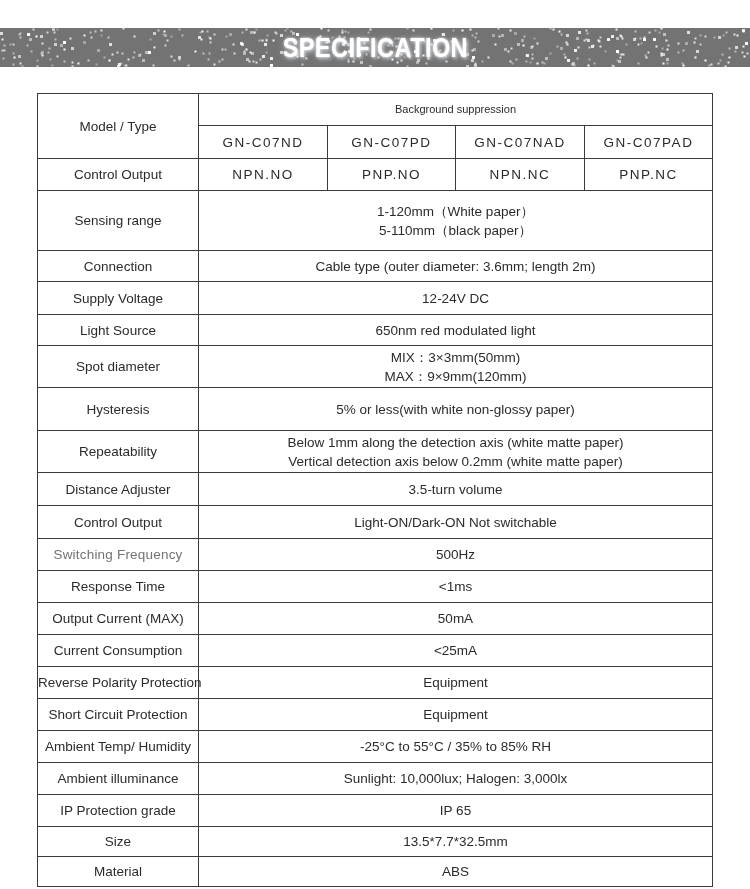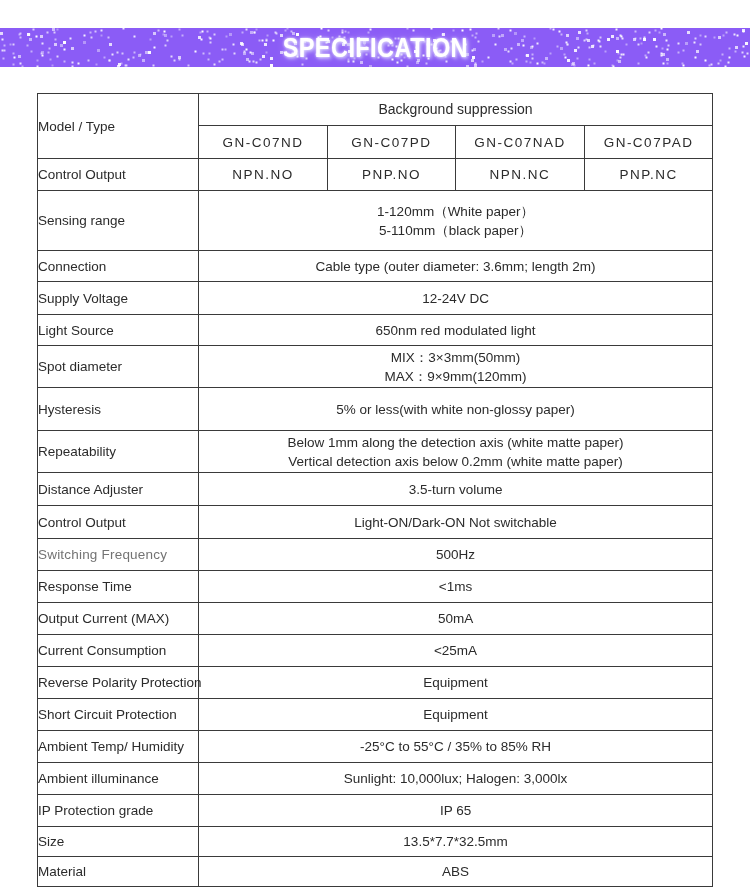--- a/index.html
+++ b/index.html
@@ -62,45 +62,45 @@
     font-size: 13.5px;
     color: var(--text);
   }
   table.spec td {
     border: 1px solid var(--border);
     vertical-align: middle;
     padding: 0;
     line-height: 19px;
   }
   td.label {
-    text-align: left;
+    text-align: center;
     padding-left: 8px;
     white-space: nowrap;
     overflow: visible;
   }
   td.label.muted {
     color: #737373;
     letter-spacing: 0.2px;
   }
   td.value, td.center {
     text-align: center;
   }
   td.model {
     text-align: center;
     letter-spacing: 1.5px;
   }
   tr.r-group  { height: 32px; }
   tr.r-models { height: 33px; }
   tr.r-outputs{ height: 32px; }
-  td.group-header { font-size: 14px; }
+  td.group-header { font-size: 11px; }
 </style>
 </head>
 <body>
 
-<div class="banner" style="background: #8b5cf6; text-align: center;">
+<div class="banner" style="background: #737373; text-align: center;">
   <div class="speckles" id="speckles" style="box-shadow: rgba(255, 255, 255, 0.8) 436px 20px 0px 0.5px, rgba(255, 255, 255, 0.45) 564px 26px 0px 0.5px, rgb(255, 255, 255) 36px 8px 0px 0.5px, rgba(255, 255, 255, 0.52) 532px 26px 0px 0.5px, rgba(255, 255, 255, 0.9) 78px 35px 0px 0.5px, rgba(255, 255, 255, 0.38) 338px 10px 0px 0.5px, rgba(255, 255, 255, 0.42) 574px 37px 0px 0.5px, rgba(255, 255, 255, 0.52) 252px 25px 0px 1px, rgba(255, 255, 255, 0.69) 378px 29px 0px 0.5px, rgba(255, 255, 255, 0.77) 2px 22px 0px 0.5px, rgba(255, 255, 255, 0.5) 526px 33px 0px 0.5px, rgba(255, 255, 255, 0.44) 626px 16px 0px 0.5px, rgba(255, 255, 255, 0.67) 634px 11px 0px 1px, rgba(255, 255, 255, 0.51) 19px 6px 0px 0.5px, rgba(255, 255, 255, 0.73) 244px 23px 0px 0.5px, rgba(255, 255, 255, 0.41) 605px 23px 0px 0.5px, rgba(255, 255, 255, 0.98) 202px 3px 0px 0.5px, rgba(255, 255, 255, 0.62) 179px 31px 0px 0.5px, rgba(255, 255, 255, 0.58) 53px 1px 0px 1px, rgba(255, 255, 255, 0.6) 407px 38px 0px 0.5px, rgba(255, 255, 255, 0.36) 266px 24px 0px 0.5px, rgba(255, 255, 255, 0.46) 567px 16px 0px 0.5px, rgba(255, 255, 255, 0.76) 511px 20px 0px 0.5px, rgba(255, 255, 255, 0.36) 364px 16px 0px 0.5px, rgba(255, 255, 255, 0.99) 246px 21px 0px 0.5px, rgba(255, 255, 255, 0.97) 617px 23px 0px 1px, rgba(255, 255, 255, 0.41) 438px 23px 0px 1px, rgba(255, 255, 255, 0.86) 623px 26px 0px 0.5px, rgba(255, 255, 255, 0.43) 482px 33px 0px 0.5px, rgba(255, 255, 255, 0.57) 342px 2px 0px 0.5px, rgba(255, 255, 255, 0.41) 531px 19px 0px 1px, rgba(255, 255, 255, 0.37) 403px 17px 0px 0.5px, rgba(255, 255, 255, 0.75) 711px 36px 0px 0.5px, rgba(255, 255, 255, 0.5) 392px 17px 0px 0.5px, rgba(255, 255, 255, 0.99) 164px 3px 0px 0.5px, rgba(255, 255, 255, 0.54) 475px 9px 0px 0.5px, rgba(255, 255, 255, 0.39) 530px 34px 0px 0.5px, rgba(255, 255, 255, 0.51) 409px 29px 0px 0.5px, rgba(255, 255, 255, 0.37) 572px 36px 0px 1px, rgba(255, 255, 255, 0.51) 182px 7px 0px 0.5px, rgba(255, 255, 255, 0.48) 577px 10px 0px 1px, rgba(255, 255, 255, 0.36) 256px 1px 0px 0.5px, rgba(255, 255, 255, 0.48) 655px 2px 0px 0.5px, rgba(255, 255, 255, 0.71) 584px 12px 0px 0.5px, rgba(255, 255, 255, 0.79) 320px 27px 0px 0.5px, rgba(255, 255, 255, 0.86) 307px 12px 0px 0.5px, rgba(255, 255, 255, 0.4) 686px 15px 0px 1px, rgba(255, 255, 255, 0.93) 667px 21px 0px 0.5px, rgba(255, 255, 255, 0.38) 617px 32px 0px 0.5px, rgba(255, 255, 255, 0.66) 295px 15px 0px 1px, rgba(255, 255, 255, 0.79) 508px 23px 0px 0.5px, rgba(255, 255, 255, 0.72) 498px 0px 0px 0.5px, rgba(255, 255, 255, 0.36) 230px 6px 0px 1px, rgba(255, 255, 255, 0.46) 139px 27px 0px 1px, rgba(255, 255, 255, 0.35) 515px 5px 0px 1px, rgba(255, 255, 255, 0.58) 109px 32px 0px 0.5px, rgba(255, 255, 255, 0.76) 285px 26px 0px 0.5px, rgba(255, 255, 255, 0.35) 618px 25px 0px 0.5px, rgba(255, 255, 255, 0.69) 33px 1px 0px 0.5px, rgba(255, 255, 255, 0.6) 133px 29px 0px 0.5px, rgba(255, 255, 255, 0.82) 70px 10px 0px 0.5px, rgba(255, 255, 255, 0.64) 122px 25px 0px 0.5px, rgba(255, 255, 255, 0.42) 659px 4px 0px 0.5px, rgba(255, 255, 255, 0.55) 729px 20px 0px 0.5px, rgba(255, 255, 255, 0.39) 435px 27px 0px 0.5px, rgba(255, 255, 255, 0.58) 49px 20px 0px 0.5px, rgba(255, 255, 255, 0.52) 146px 24px 0px 1px, rgba(255, 255, 255, 0.65) 431px 16px 0px 0.5px, rgba(255, 255, 255, 0.83) 342px 4px 0px 0.5px, rgba(255, 255, 255, 0.91) 616px 1px 0px 0.5px, rgba(255, 255, 255, 0.41) 550px 25px 0px 0.5px, rgba(255, 255, 255, 0.52) 678px 24px 0px 0.5px, rgba(255, 255, 255, 0.89) 495px 16px 0px 0.5px, rgba(255, 255, 255, 0.98) 462px 2px 0px 0.5px, rgba(255, 255, 255, 0.41) 29px 6px 0px 0.5px, rgba(255, 255, 255, 0.7) 695px 10px 0px 0.5px, rgba(255, 255, 255, 0.47) 505px 21px 0px 1px, rgba(255, 255, 255, 0.84) 472px 22px 0px 0.5px, rgba(255, 255, 255, 0.44) 544px 35px 0px 0.5px, rgba(255, 255, 255, 0.44) 700px 7px 0px 0.5px, rgba(255, 255, 255, 0.37) 641px 15px 0px 0.5px, rgba(255, 255, 255, 0.56) 225px 21px 0px 0.5px, rgba(255, 255, 255, 0.55) 259px 12px 0px 0.5px, rgba(255, 255, 255, 0.82) 42px 15px 0px 0.5px, rgba(255, 255, 255, 0.54) 573px 35px 0px 1px, rgba(255, 255, 255, 0.47) 209px 9px 0px 0.5px, rgba(255, 255, 255, 0.6) 188px 37px 0px 0.5px, rgba(255, 255, 255, 0.74) 648px 24px 0px 0.5px, rgba(255, 255, 255, 0.43) 714px 9px 0px 0.5px, rgba(255, 255, 255, 0.88) 575px 22px 0px 1px, rgba(255, 255, 255, 0.92) 84px 7px 0px 0.5px, rgba(255, 255, 255, 0.77) 72px 38px 0px 0.5px, rgba(255, 255, 255, 0.64) 451px 13px 0px 0.5px, rgba(255, 255, 255, 0.38) 96px 36px 0px 0.5px, rgba(255, 255, 255, 0.83) 434px 12px 0px 1px, rgba(255, 255, 255, 0.91) 250px 24px 0px 0.5px, rgba(255, 255, 255, 0.67) 475px 35px 0px 0.5px, rgba(255, 255, 255, 0.55) 664px 6px 0px 1px, rgba(255, 255, 255, 0.85) 241px 15px 0px 1px, rgba(255, 255, 255, 0.86) 353px 33px 0px 0.5px, rgba(255, 255, 255, 0.97) 661px 0px 0px 0.5px, rgba(255, 255, 255, 0.65) 586px 11px 0px 0.5px, rgba(255, 255, 255, 0.77) 343px 16px 0px 1px, rgba(255, 255, 255, 0.85) 537px 15px 0px 0.5px, rgba(255, 255, 255, 0.72) 649px 4px 0px 0.5px, rgba(255, 255, 255, 0.95) 654px 11px 0px 1px, rgba(255, 255, 255, 0.41) 720px 32px 0px 0.5px, rgba(255, 255, 255, 0.95) 273px 12px 0px 0.5px, rgba(255, 255, 255, 0.51) 722px 26px 0px 0.5px, rgba(255, 255, 255, 0.82) 254px 4px 0px 0.5px, rgba(255, 255, 255, 0.94) 746px 15px 0px 1px, rgba(255, 255, 255, 0.91) 598px 12px 0px 0.5px, rgba(255, 255, 255, 0.47) 427px 16px 0px 0.5px, rgba(255, 255, 255, 0.63) 125px 37px 0px 0.5px, rgba(255, 255, 255, 0.8) 214px 36px 0px 0.5px, rgba(255, 255, 255, 0.9) 465px 16px 0px 0.5px, rgba(255, 255, 255, 0.4) 267px 7px 0px 0.5px, rgba(255, 255, 255, 0.47) 348px 16px 0px 1px, rgba(255, 255, 255, 0.41) 266px 11px 0px 0.5px, rgba(255, 255, 255, 0.5) 143px 32px 0px 1px, rgba(255, 255, 255, 0.64) 700px 16px 0px 0.5px, rgba(255, 255, 255, 0.94) 565px 29px 0px 0.5px, rgba(255, 255, 255, 0.77) 620px 29px 0px 0.5px, rgba(255, 255, 255, 0.9) 397px 34px 0px 0.5px, rgba(255, 255, 255, 0.53) 617px 10px 0px 1px, rgba(255, 255, 255, 0.46) 121px 35px 0px 0.5px, rgba(255, 255, 255, 0.48) 407px 0px 0px 0.5px, rgba(255, 255, 255, 0.81) 510px 33px 0px 0.5px, rgba(255, 255, 255, 0.94) 28px 6px 0px 1px, rgba(255, 255, 255, 0.91) 566px 14px 0px 0.5px, rgba(255, 255, 255, 0.36) 424px 13px 0px 0.5px, rgba(255, 255, 255, 0.88) 646px 29px 0px 0.5px, rgba(255, 255, 255, 0.81) 396px 18px 0px 0.5px, rgba(255, 255, 255, 0.85) 488px 29px 0px 0.5px, rgba(255, 255, 255, 0.47) 594px 35px 0px 0.5px, rgba(255, 255, 255, 0.71) 478px 13px 0px 0.5px, rgba(255, 255, 255, 0.96) 743px 3px 0px 0.5px, rgba(255, 255, 255, 0.48) 244px 25px 0px 1px, rgba(255, 255, 255, 0.75) 638px 16px 0px 0.5px, rgba(255, 255, 255, 0.67) 165px 17px 0px 0.5px, rgba(255, 255, 255, 0.49) 587px 5px 0px 0.5px, rgba(255, 255, 255, 0.75) 109px 32px 0px 0.5px, rgba(255, 255, 255, 0.42) 662px 20px 0px 0.5px, rgba(255, 255, 255, 0.84) 112px 26px 0px 0.5px, rgba(255, 255, 255, 0.73) 416px 19px 0px 0.5px, rgba(255, 255, 255, 0.82) 599px 13px 0px 0.5px, rgba(255, 255, 255, 0.83) 326px 14px 0px 0.5px, rgba(255, 255, 255, 0.65) 358px 10px 0px 1px, rgba(255, 255, 255, 0.47) 61px 17px 0px 1px, rgba(255, 255, 255, 0.96) 537px 35px 0px 0.5px, rgba(255, 255, 255, 0.53) 3px 30px 0px 0.5px, rgba(255, 255, 255, 0.68) 306px 30px 0px 0.5px, rgba(255, 255, 255, 0.8) 678px 15px 0px 0.5px, rgba(255, 255, 255, 0.47) 445px 28px 0px 0.5px, rgba(255, 255, 255, 0.8) 118px 38px 0px 1px, rgba(255, 255, 255, 0.39) 348px 31px 0px 0.5px, rgba(255, 255, 255, 0.7) 275px 4px 0px 0.5px, rgba(255, 255, 255, 0.69) 668px 17px 0px 0.5px, rgba(255, 255, 255, 0.5) 13px 25px 0px 0.5px, rgba(255, 255, 255, 0.94) 621px 8px 0px 0.5px, rgba(255, 255, 255, 0.97) 210px 10px 0px 0.5px, rgba(255, 255, 255, 0.37) 57px 1px 0px 0.5px, rgba(255, 255, 255, 0.37) 42px 24px 0px 1px, rgba(255, 255, 255, 0.66) 418px 12px 0px 1px, rgba(255, 255, 255, 0.89) 744px 28px 0px 0.5px, rgba(255, 255, 255, 0.83) 600px 18px 0px 0.5px, rgba(255, 255, 255, 0.47) 368px 4px 0px 0.5px, rgba(255, 255, 255, 0.65) 95px 3px 0px 0.5px, rgba(255, 255, 255, 0.71) 174px 32px 0px 0.5px, rgba(255, 255, 255, 0.44) 667px 35px 0px 0.5px, rgba(255, 255, 255, 0.37) 534px 10px 0px 0.5px, rgba(255, 255, 255, 0.84) 532px 18px 0px 0.5px, rgba(255, 255, 255, 0.95) 195px 23px 0px 0.5px, rgba(255, 255, 255, 0.48) 345px 3px 0px 0.5px, rgba(255, 255, 255, 0.97) 683px 37px 0px 0.5px, rgba(255, 255, 255, 0.57) 361px 34px 0px 1px, rgba(255, 255, 255, 0.42) 723px 7px 0px 0.5px, rgba(255, 255, 255, 0.82) 578px 19px 0px 0.5px, rgba(255, 255, 255, 0.46) 104px 29px 0px 0.5px, rgba(255, 255, 255, 0.69) 54px 4px 0px 0.5px, rgba(255, 255, 255, 0.94) 428px 30px 0px 0.5px, rgba(255, 255, 255, 0.68) 41px 8px 0px 1px, rgba(255, 255, 255, 0.64) 281px 24px 0px 1px, rgba(255, 255, 255, 0.85) 2px 11px 0px 0.5px, rgba(255, 255, 255, 0.83) 249px 33px 0px 0.5px, rgba(255, 255, 255, 0.48) 242px 4px 0px 0.5px, rgba(255, 255, 255, 0.4) 304px 13px 0px 1px, rgba(255, 255, 255, 0.4) 370px 38px 0px 1px, rgba(255, 255, 255, 0.82) 72px 34px 0px 0.5px, rgba(255, 255, 255, 0.45) 297px 26px 0px 0.5px, rgba(255, 255, 255, 0.91) 568px 32px 0px 1px, rgba(255, 255, 255, 0.95) 42px 27px 0px 0.5px, rgba(255, 255, 255, 0.61) 222px 31px 0px 0.5px, rgba(255, 255, 255, 0.67) 718px 35px 0px 0.5px, rgba(255, 255, 255, 0.74) 428px 15px 0px 0.5px, rgba(255, 255, 255, 0.9) 608px 11px 0px 1px, rgba(255, 255, 255, 0.69) 214px 6px 0px 0.5px, rgba(255, 255, 255, 0.47) 645px 27px 0px 0.5px, rgba(255, 255, 255, 0.41) 10px 16px 0px 0.5px, rgba(255, 255, 255, 0.78) 688px 4px 0px 1px, rgba(255, 255, 255, 0.99) 321px 0px 0px 0.5px, rgba(255, 255, 255, 0.58) 19px 28px 0px 1px, rgba(255, 255, 255, 0.95) 695px 29px 0px 0.5px, rgba(255, 255, 255, 0.85) 370px 1px 0px 0.5px, rgba(255, 255, 255, 0.97) 588px 37px 0px 0.5px, rgba(255, 255, 255, 0.56) 726px 4px 0px 0.5px, rgba(255, 255, 255, 0.53) 709px 37px 0px 0.5px, rgba(255, 255, 255, 0.96) 14px 29px 0px 0.5px, rgba(255, 255, 255, 0.67) 55px 16px 0px 1px, rgba(255, 255, 255, 0.92) 663px 35px 0px 0.5px, rgba(255, 255, 255, 0.94) 415px 23px 0px 1px, rgba(255, 255, 255, 0.97) 705px 32px 0px 0.5px, rgba(255, 255, 255, 0.85) 621px 26px 0px 0.5px, rgba(255, 255, 255, 0.42) 50px 31px 0px 0.5px, rgba(255, 255, 255, 0.81) 256px 34px 0px 0.5px, rgba(255, 255, 255, 0.94) 318px 9px 0px 0.5px, rgba(255, 255, 255, 0.48) 472px 7px 0px 0.5px, rgba(255, 255, 255, 0.52) 30px 11px 0px 1px, rgba(255, 255, 255, 0.53) 293px 5px 0px 1px, rgba(255, 255, 255, 0.44) 417px 34px 0px 1px, rgba(255, 255, 255, 0.53) 90px 4px 0px 0.5px, rgba(255, 255, 255, 0.98) 320px 8px 0px 0.5px, rgba(255, 255, 255, 0.39) 364px 14px 0px 1px, rgba(255, 255, 255, 0.65) 154px 5px 0px 1px, rgba(255, 255, 255, 0.75) 119px 36px 0px 1px, rgba(255, 255, 255, 0.55) 55px 11px 0px 0.5px, rgba(255, 255, 255, 0.77) 246px 1px 0px 0.5px, rgba(255, 255, 255, 0.71) 167px 12px 0px 0.5px, rgba(255, 255, 255, 0.77) 110px 16px 0px 1px, rgba(255, 255, 255, 0.55) 64px 33px 0px 0.5px, rgba(255, 255, 255, 0.91) 559px 3px 0px 0.5px, rgba(255, 255, 255, 0.67) 72px 20px 0px 1px, rgba(255, 255, 255, 0.85) 612px 8px 0px 1px, rgba(255, 255, 255, 0.46) 682px 35px 0px 0.5px, rgba(255, 255, 255, 0.41) 165px 7px 0px 1px, rgba(255, 255, 255, 0.81) 592px 18px 0px 1px, rgba(255, 255, 255, 0.98) 271px 37px 0px 1px, rgba(255, 255, 255, 0.58) 426px 35px 0px 0.5px, rgba(255, 255, 255, 0.85) 620px 7px 0px 0.5px, rgba(255, 255, 255, 0.69) 210px 14px 0px 0.5px, rgba(255, 255, 255, 0.37) 52px 37px 0px 0.5px, rgba(255, 255, 255, 0.4) 98px 22px 0px 1px, rgba(255, 255, 255, 0.72) 328px 2px 0px 0.5px, rgba(255, 255, 255, 0.53) 593px 17px 0px 0.5px, rgba(255, 255, 255, 0.67) 443px 11px 0px 0.5px, rgba(255, 255, 255, 0.68) 398px 10px 0px 0.5px, rgba(255, 255, 255, 0.73) 742px 24px 0px 0.5px, rgba(255, 255, 255, 0.82) 443px 6px 0px 1px, rgba(255, 255, 255, 0.39) 150px 11px 0px 0.5px, rgba(255, 255, 255, 0.74) 705px 8px 0px 0.5px, rgba(255, 255, 255, 0.91) 729px 29px 0px 0.5px, rgba(255, 255, 255, 0.77) 1px 5px 0px 1px, rgba(255, 255, 255, 0.99) 64px 14px 0px 1px, rgba(255, 255, 255, 0.74) 57px 28px 0px 0.5px, rgba(255, 255, 255, 0.56) 526px 27px 0px 0.5px, rgba(255, 255, 255, 0.38) 348px 4px 0px 0.5px, rgba(255, 255, 255, 0.73) 281px 7px 0px 1px, rgba(255, 255, 255, 0.66) 88px 32px 0px 0.5px, rgba(255, 255, 255, 0.87) 743px 18px 0px 0.5px, rgba(255, 255, 255, 0.5) 735px 23px 0px 0.5px, rgba(255, 255, 255, 0.84) 265px 16px 0px 1px, rgba(255, 255, 255, 0.7) 117px 24px 0px 0.5px, rgba(255, 255, 255, 0.86) 271px 30px 0px 1px, rgba(255, 255, 255, 0.62) 344px 9px 0px 0.5px, rgba(255, 255, 255, 0.71) 567px 16px 0px 0.5px, rgba(255, 255, 255, 0.73) 586px 2px 0px 0.5px, rgba(255, 255, 255, 0.44) 332px 9px 0px 0.5px, rgba(255, 255, 255, 0.67) 472px 32px 0px 1px, rgba(255, 255, 255, 0.48) 467px 26px 0px 1px, rgba(255, 255, 255, 0.86) 263px 28px 0px 1px, rgba(255, 255, 255, 0.65) 589px 19px 0px 0.5px, rgba(255, 255, 255, 0.54) 518px 16px 0px 1px, rgba(255, 255, 255, 0.86) 666px 12px 0px 0.5px, rgba(255, 255, 255, 0.78) 413px 2px 0px 0.5px, rgba(255, 255, 255, 0.36) 101px 7px 0px 0.5px, rgba(255, 255, 255, 0.81) 349px 23px 0px 1px, rgba(255, 255, 255, 0.7) 91px 9px 0px 0.5px, rgba(255, 255, 255, 0.82) 20px 35px 0px 0.5px, rgba(255, 255, 255, 0.55) 208px 31px 0px 0.5px, rgba(255, 255, 255, 0.96) 392px 31px 0px 0.5px, rgba(255, 255, 255, 0.4) 171px 8px 0px 0.5px, rgba(255, 255, 255, 0.83) 266px 12px 0px 0.5px, rgba(255, 255, 255, 0.88) 510px 2px 0px 0.5px, rgba(255, 255, 255, 0.84) 734px 6px 0px 0.5px, rgba(255, 255, 255, 0.76) 747px 25px 0px 0.5px, rgba(255, 255, 255, 0.6) 158px 2px 0px 0.5px, rgba(255, 255, 255, 0.57) 20px 5px 0px 0.5px, rgba(255, 255, 255, 0.51) 41px 25px 0px 0.5px, rgba(255, 255, 255, 0.67) 719px 9px 0px 1px, rgba(255, 255, 255, 0.96) 523px 17px 0px 0.5px, rgba(255, 255, 255, 0.46) 612px 37px 0px 0.5px, rgba(255, 255, 255, 0.88) 553px 1px 0px 0.5px, rgba(255, 255, 255, 0.64) 663px 26px 0px 1px, rgba(255, 255, 255, 0.96) 149px 24px 0px 1px, rgba(255, 255, 255, 0.77) 446px 33px 0px 0.5px, rgba(255, 255, 255, 0.57) 635px 3px 0px 0.5px, rgba(255, 255, 255, 0.37) 140px 26px 0px 0.5px, rgba(255, 255, 255, 0.7) 13px 16px 0px 0.5px, rgba(255, 255, 255, 0.87) 297px 28px 0px 0.5px, rgba(255, 255, 255, 0.85) 123px 0px 0px 0.5px, rgba(255, 255, 255, 0.54) 640px 10px 0px 0.5px, rgba(255, 255, 255, 0.67) 47px 4px 0px 0.5px, rgba(255, 255, 255, 0.65) 276px 5px 0px 0.5px, rgba(255, 255, 255, 0.85) 728px 34px 0px 0.5px, rgba(255, 255, 255, 0.45) 442px 6px 0px 0.5px, rgba(255, 255, 255, 0.95) 473px 29px 0px 1px, rgba(255, 255, 255, 0.8) 199px 9px 0px 1px, rgba(255, 255, 255, 0.51) 13px 36px 0px 0.5px, rgba(255, 255, 255, 0.36) 84px 14px 0px 1px, rgba(255, 255, 255, 0.88) 444px 26px 0px 0.5px, rgba(255, 255, 255, 0.41) 493px 7px 0px 1px, rgba(255, 255, 255, 0.61) 302px 36px 0px 0.5px, rgba(255, 255, 255, 0.72) 242px 16px 0px 1px, rgba(255, 255, 255, 0.5) 31px 23px 0px 0.5px, rgba(255, 255, 255, 0.89) 725px 38px 0px 0.5px, rgba(255, 255, 255, 0.71) 567px 7px 0px 1px, rgba(255, 255, 255, 0.58) 203px 25px 0px 0.5px, rgba(255, 255, 255, 0.89) 656px 18px 0px 0.5px, rgba(255, 255, 255, 0.55) 207px 3px 0px 0.5px, rgba(255, 255, 255, 0.49) 251px 4px 0px 1px, rgba(255, 255, 255, 0.51) 638px 35px 0px 0.5px, rgba(255, 255, 255, 0.64) 254px 4px 0px 0.5px, rgba(255, 255, 255, 0.77) 499px 8px 0px 0.5px, rgba(255, 255, 255, 0.55) 524px 8px 0px 0.5px, rgba(255, 255, 255, 0.55) 561px 6px 0px 0.5px, rgba(255, 255, 255, 0.46) 502px 7px 0px 1px, rgba(255, 255, 255, 0.82) 101px 2px 0px 0.5px, rgba(255, 255, 255, 0.38) 354px 30px 0px 0.5px, rgba(255, 255, 255, 0.86) 134px 8px 0px 0.5px, rgba(255, 255, 255, 0.56) 134px 24px 0px 0.5px, rgba(255, 255, 255, 0.43) 522px 12px 0px 1px, rgba(255, 255, 255, 0.48) 316px 26px 0px 0.5px, rgba(255, 255, 255, 0.92) 262px 12px 0px 0.5px, rgba(255, 255, 255, 0.73) 253px 33px 0px 0.5px, rgba(255, 255, 255, 0.77) 171px 28px 0px 0.5px, rgba(255, 255, 255, 0.9) 661px 25px 0px 0.5px, rgba(255, 255, 255, 0.38) 440px 26px 0px 1px, rgba(255, 255, 255, 0.94) 737px 7px 0px 0.5px, rgba(255, 255, 255, 0.39) 287px 0px 0px 0.5px, rgba(255, 255, 255, 0.55) 4px 17px 0px 0.5px, rgba(255, 255, 255, 0.95) 64px 21px 0px 0.5px, rgba(255, 255, 255, 0.37) 404px 29px 0px 0.5px, rgba(255, 255, 255, 0.69) 366px 19px 0px 0.5px, rgba(255, 255, 255, 0.58) 20px 9px 0px 0.5px, rgba(255, 255, 255, 0.91) 470px 1px 0px 0.5px, rgba(255, 255, 255, 0.84) 401px 32px 0px 0.5px, rgba(255, 255, 255, 0.82) 233px 16px 0px 0.5px, rgba(255, 255, 255, 0.96) 154px 19px 0px 0.5px, rgba(255, 255, 255, 0.58) 366px 26px 0px 0.5px, rgba(255, 255, 255, 0.71) 532px 30px 0px 0.5px, rgba(255, 255, 255, 0.42) 453px 2px 0px 0.5px, rgba(255, 255, 255, 0.49) 22px 38px 0px 0.5px, rgba(255, 255, 255, 0.51) 440px 22px 0px 0.5px, rgba(255, 255, 255, 0.85) 743px 2px 0px 1px, rgba(255, 255, 255, 0.36) 163px 6px 0px 0.5px, rgba(255, 255, 255, 0.56) 516px 31px 0px 0.5px, rgba(255, 255, 255, 0.55) 667px 31px 0px 1px, rgba(255, 255, 255, 0.49) 577px 30px 0px 0.5px, rgba(255, 255, 255, 0.65) 401px 26px 0px 0.5px, rgba(255, 255, 255, 0.61) 126px 37px 0px 0.5px, rgba(255, 255, 255, 0.55) 418px 32px 0px 1px, rgba(255, 255, 255, 0.78) 348px 33px 0px 0.5px, rgba(255, 255, 255, 0.48) 635px 10px 0px 0.5px, rgba(255, 255, 255, 0.75) 644px 9px 0px 0.5px, rgba(255, 255, 255, 0.88) 613px 38px 0px 0.5px, rgba(255, 255, 255, 0.52) 476px 5px 0px 0.5px, rgba(255, 255, 255, 0.67) 179px 29px 0px 1px, rgba(255, 255, 255, 0.57) 291px 3px 0px 0.5px, rgba(255, 255, 255, 0.51) 209px 25px 0px 0.5px, rgba(255, 255, 255, 0.73) 588px 12px 0px 1px, rgba(255, 255, 255, 0.73) 153px 37px 0px 0.5px, rgba(255, 255, 255, 0.59) 467px 38px 0px 1px, rgba(255, 255, 255, 0.73) 736px 19px 0px 1px, rgba(255, 255, 255, 0.83) 37px 38px 0px 0.5px, rgba(255, 255, 255, 0.45) 589px 31px 0px 0.5px, rgba(255, 255, 255, 0.53) 48px 24px 0px 0.5px, rgba(255, 255, 255, 0.8) 579px 4px 0px 1px, rgba(255, 255, 255, 0.7) 222px 21px 0px 0.5px, rgba(255, 255, 255, 0.85) 694px 14px 0px 0.5px, rgba(255, 255, 255, 0.56) 388px 17px 0px 0.5px, rgba(255, 255, 255, 0.88) 527px 27px 0px 1px, rgba(255, 255, 255, 0.64) 219px 33px 0px 0.5px, rgba(255, 255, 255, 0.98) 297px 6px 0px 1px, rgba(255, 255, 255, 0.4) 226px 8px 0px 0.5px, rgba(255, 255, 255, 0.63) 600px 9px 0px 0.5px, rgba(255, 255, 255, 0.89) 661px 27px 0px 0.5px, rgba(255, 255, 255, 0.69) 294px 21px 0px 0.5px, rgba(255, 255, 255, 0.82) 622px 10px 0px 0.5px, rgba(255, 255, 255, 0.4) 200px 4px 0px 0.5px, rgba(255, 255, 255, 0.71) 697px 23px 0px 1px, rgba(255, 255, 255, 0.74) 234px 25px 0px 0.5px, rgba(255, 255, 255, 0.58) 619px 33px 0px 1px, rgba(255, 255, 255, 0.46) 474px 21px 0px 1px, rgba(255, 255, 255, 0.4) 37px 32px 0px 0.5px, rgba(255, 255, 255, 0.42) 285px 2px 0px 0.5px, rgba(255, 255, 255, 0.96) 431px 0px 0px 0.5px, rgba(255, 255, 255, 0.64) 292px 25px 0px 0.5px, rgba(255, 255, 255, 0.48) 512px 35px 0px 0.5px, rgba(255, 255, 255, 0.57) 119px 36px 0px 1px, rgba(255, 255, 255, 0.89) 359px 26px 0px 1px, rgba(255, 255, 255, 0.57) 247px 31px 0px 1px, rgba(255, 255, 255, 0.82) 128px 31px 0px 0.5px, rgba(255, 255, 255, 0.94) 201px 11px 0px 0.5px, rgba(255, 255, 255, 0.59) 542px 34px 0px 0.5px, rgba(255, 255, 255, 0.54) 683px 22px 0px 0.5px, rgba(255, 255, 255, 0.64) 339px 8px 0px 0.5px, rgba(255, 255, 255, 0.51) 27px 17px 0px 0.5px, rgba(255, 255, 255, 0.92) 423px 27px 0px 0.5px, rgba(255, 255, 255, 0.52) 546px 30px 0px 1px, rgba(255, 255, 255, 0.41) 561px 20px 0px 1px, rgba(255, 255, 255, 0.49) 179px 1px 0px 0.5px, rgba(255, 255, 255, 0.49) 550px 0px 0px 0.5px, rgba(255, 255, 255, 0.69) 4px 22px 0px 0.5px, rgba(255, 255, 255, 0.64) 475px 37px 0px 1px, rgba(255, 255, 255, 0.61) 260px 31px 0px 0.5px, rgba(255, 255, 255, 0.5) 557px 18px 0px 0.5px, rgba(255, 255, 255, 0.97) 644px 11px 0px 1px, rgba(255, 255, 255, 0.61) 395px 10px 0px 0.5px, rgba(255, 255, 255, 0.74) 328px 13px 0px 1px, rgba(255, 255, 255, 0.6) 108px 9px 0px 0.5px;"></div>
   <span class="banner-title" style="color: rgb(255, 255, 255);">SPECIFICATION</span>
 </div>
 
 <table class="spec">
   <colgroup>
     <col style="width:161px">
     <col style="width:129px">
     <col style="width:128px">
     <col style="width:129px">

